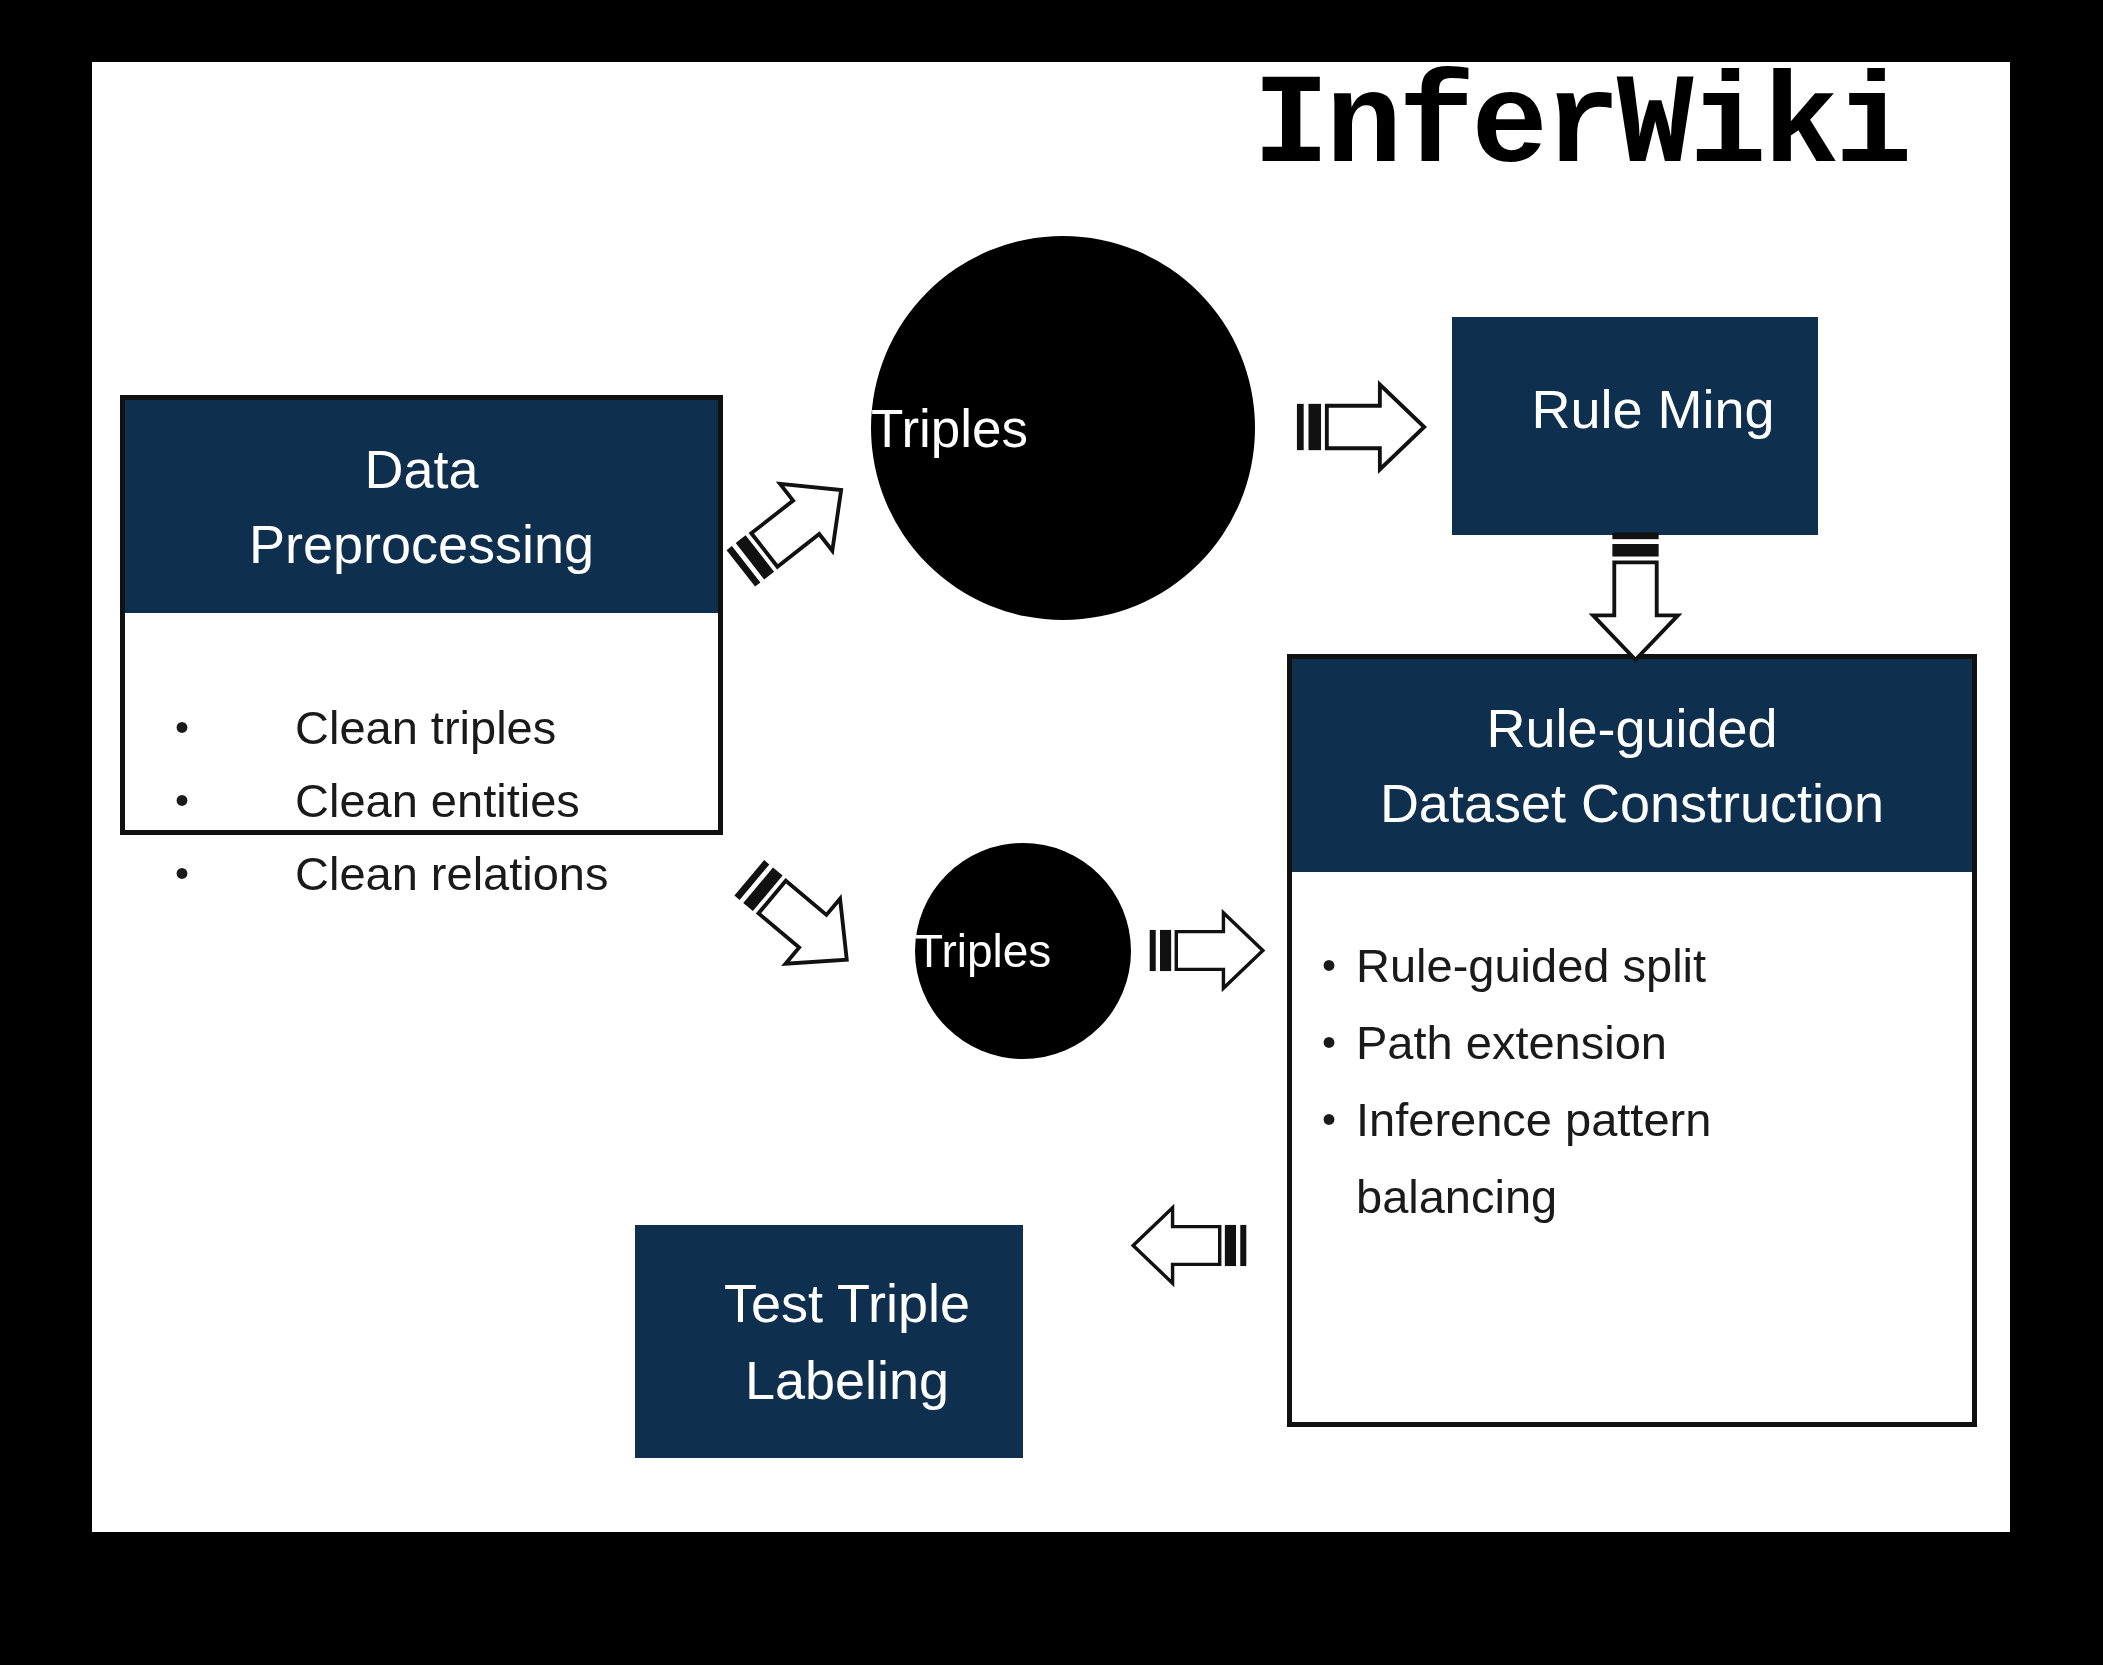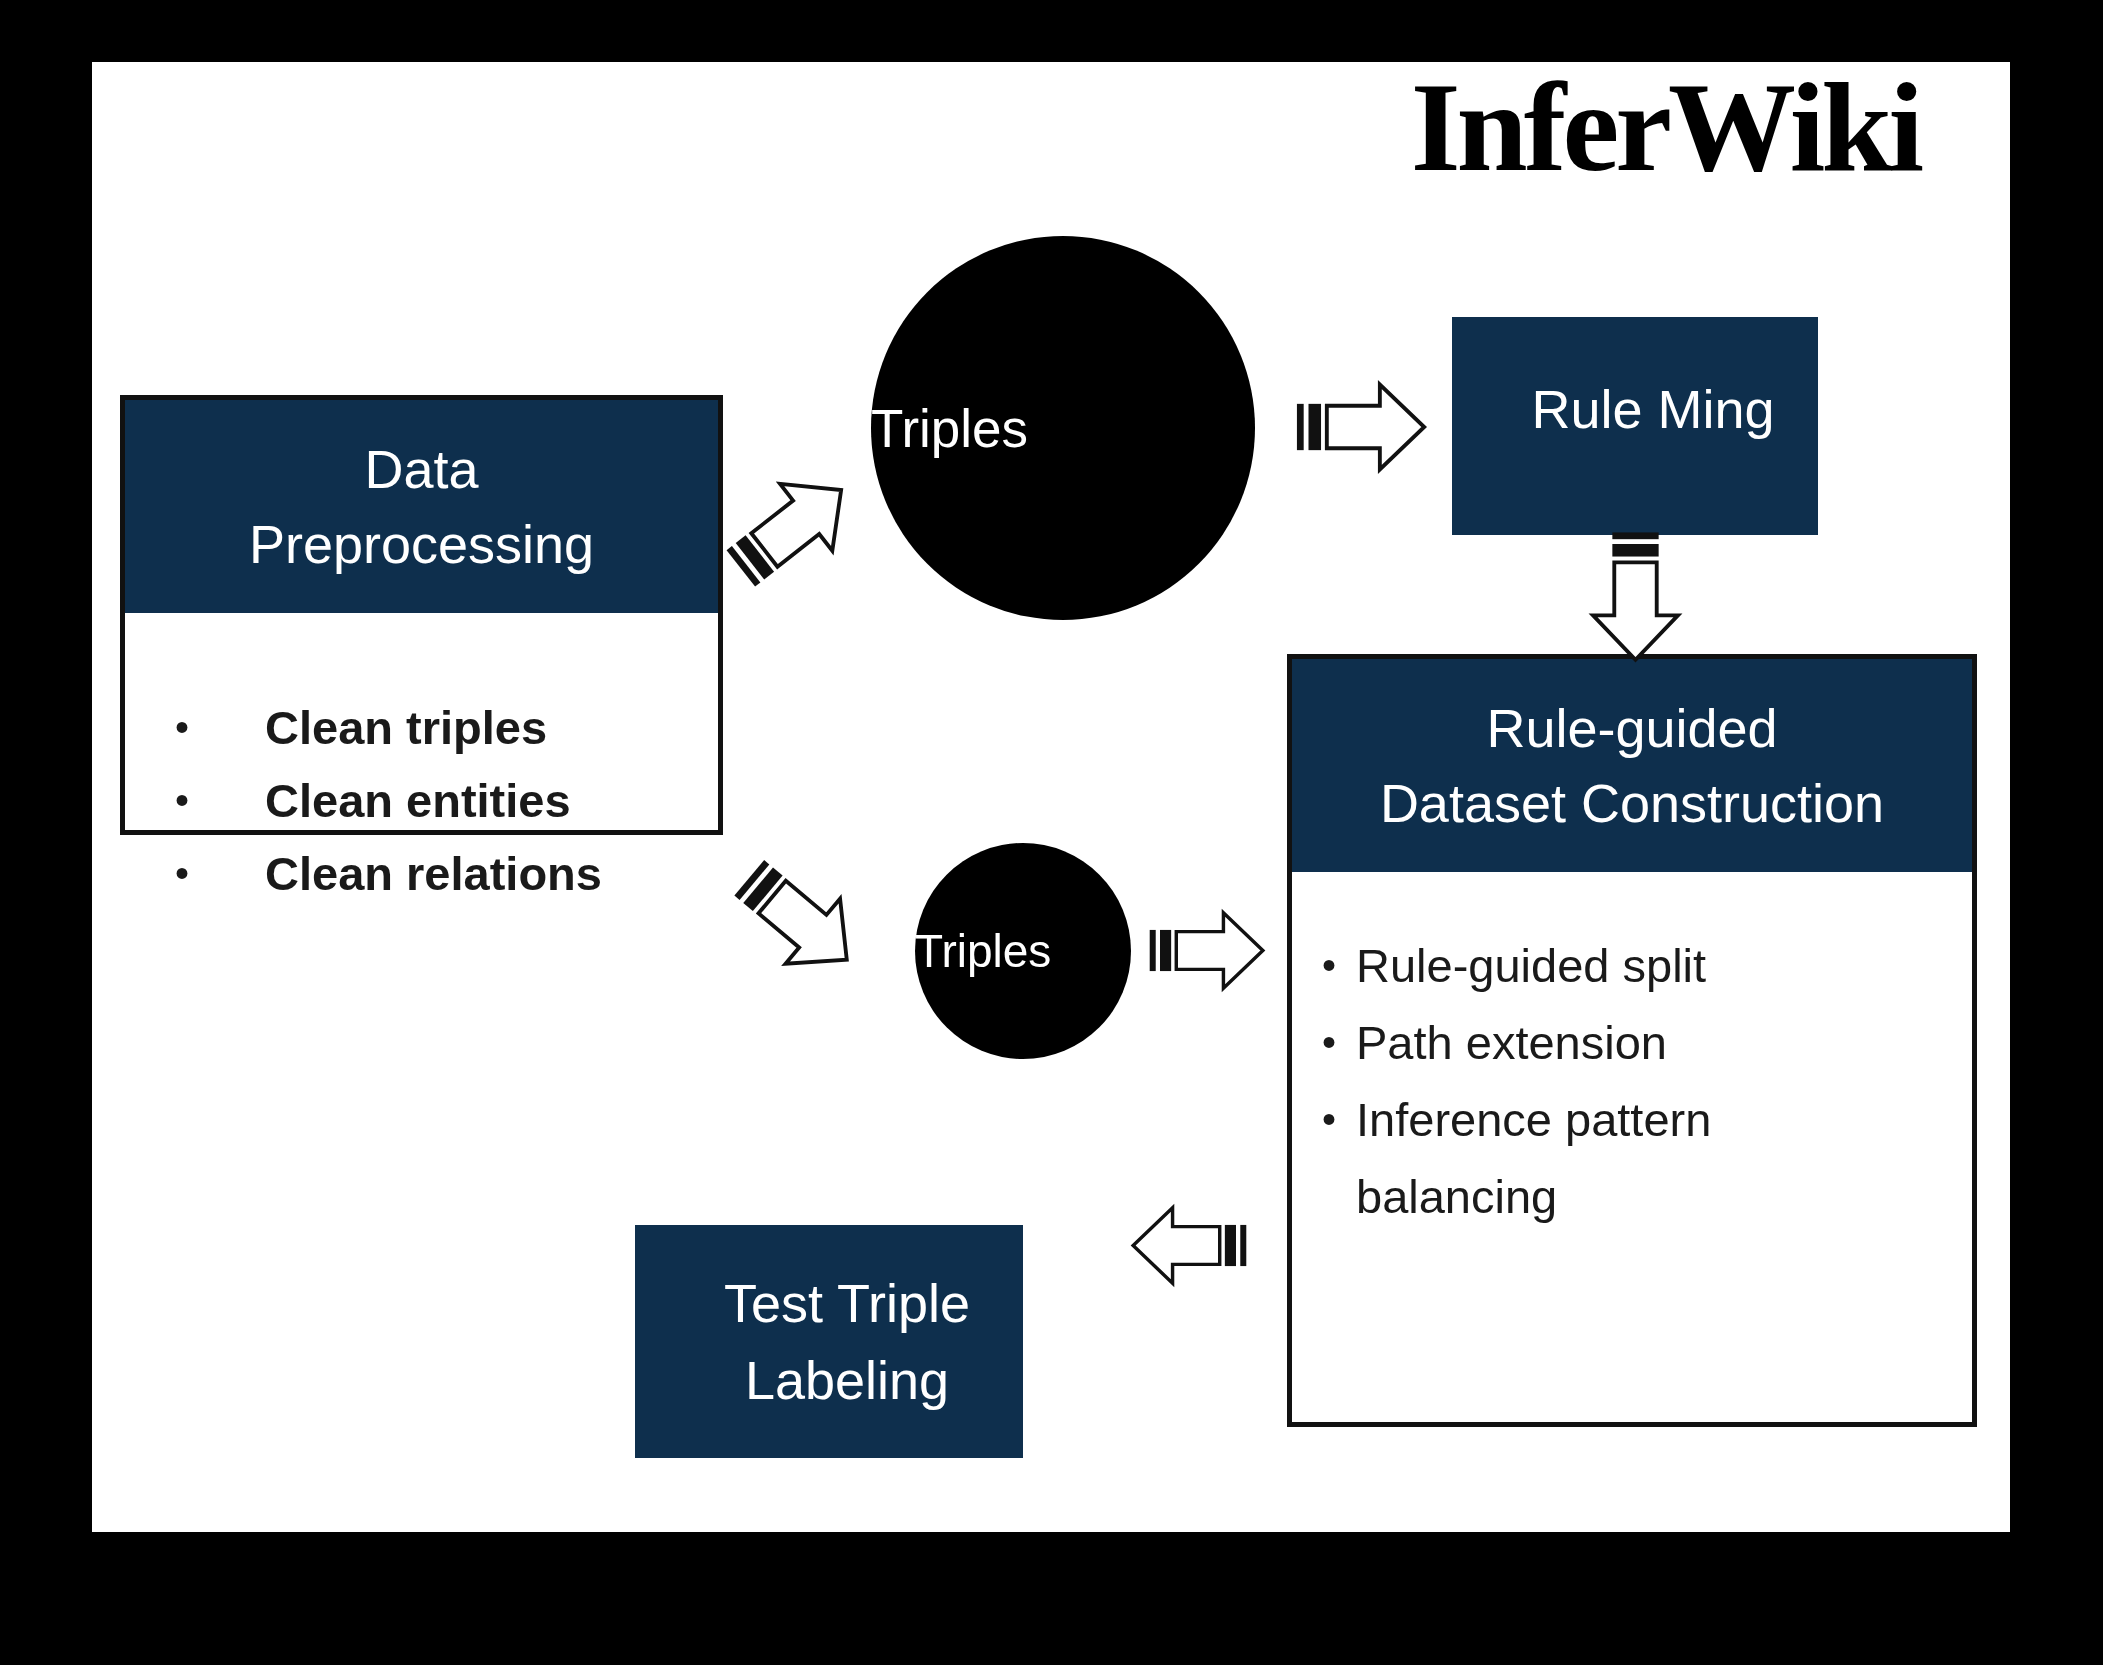--- a/index.html
+++ b/index.html
@@ -10,24 +10,24 @@
     font-family:"Liberation Sans", sans-serif;
     position:relative;
     overflow:hidden;
   }
   .canvas {
     position:absolute; left:92px; top:62px;
     width:1918px; height:1470px;
     background:#ffffff;
   }
   .title {
-    position:absolute; top:-8px; right:90px;
+    position:absolute; top:-8px; right:102px;
     font-size:128px; font-weight:bold; letter-spacing:-4px;
     color:#000;
-    font-family:Liberation Serif, serif;
+    font-family:Liberation Mono, monospace;
     white-space:nowrap;
   }
   
   .frame-box {
     position:absolute;
     border:5px solid #111;
     background:#fff;
     box-sizing:border-box;
   }
   .box-header {
@@ -42,21 +42,21 @@
   .dp-box .box-header   { height:213px; }
   .rgdc-box { left:1195px; top:592px; width:690px; height:773px; }
   .rgdc-box .box-header { height:213px; }
 
   .bullets { display:flex; flex-direction:column; color:#1a1a1a; font-size:47px; }
   .dp-bullets   { padding:78px 10px 0 50px; }
   .rgdc-bullets { padding:55px 10px 0 30px; }
   .bullet-item { display:flex; align-items:flex-start; line-height:73px; }
   .rgdc-bullets .bullet-item { line-height:77px; }
   .bullet-dot { width:34px; flex:0 0 34px; font-size:40px; }
-  .dp-bullets .bullet-text { margin-left:56px;font-weight:bold; }
+  .dp-bullets .bullet-text { margin-left:86px; }
   .rgdc-bullets .bullet-text { max-width:430px; }
 
   
   .circle {
     position:absolute; border-radius:50%;
     background:#000000; color:#fff;
     display:flex; align-items:center; justify-content:flex-start;
   }
   .circle-big   { left:779px; top:174px; width:384px; height:384px; font-size:53px; }
   .circle-small { left:823px; top:781px; width:216px; height:216px; font-size:46px; }

